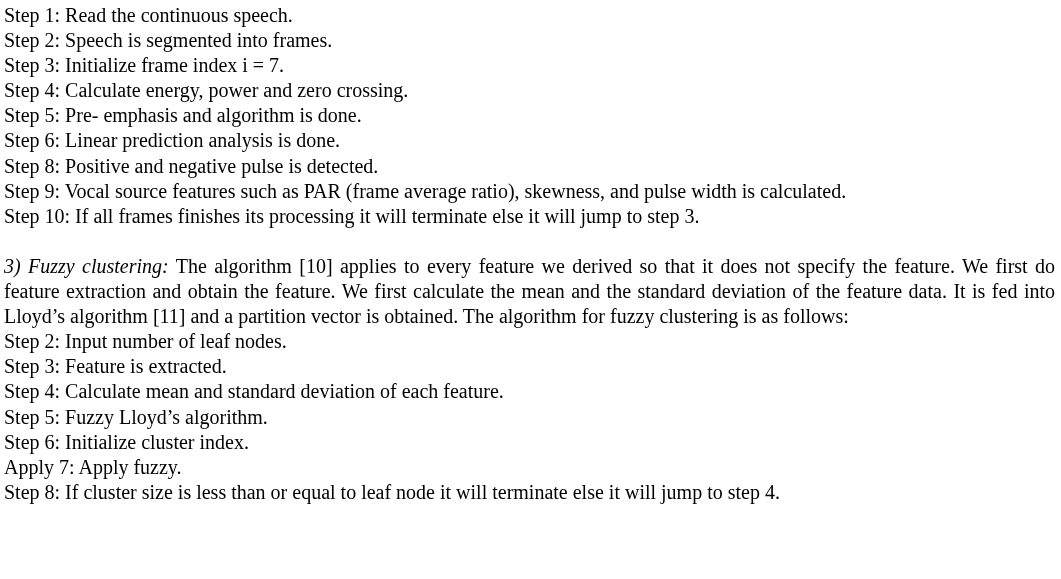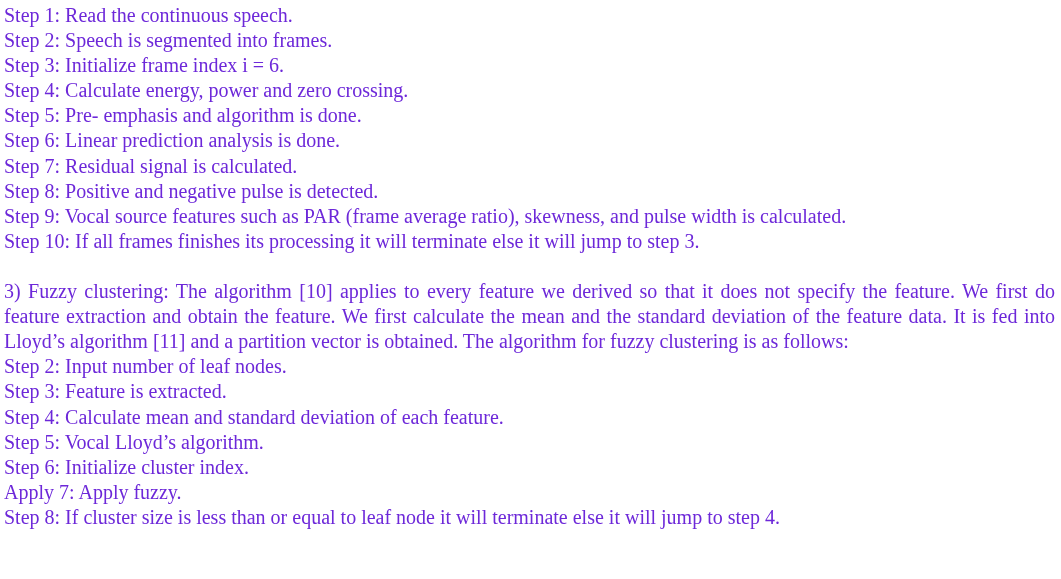--- a/index.html
+++ b/index.html
@@ -5,61 +5,61 @@
   html, body {
     margin: 0;
     padding: 0;
     background: #ffffff;
   }
   .page {
     width: 1061px;
     height: 579px;
     box-sizing: border-box;
     background: #ffffff;
-    color: #6d28d9;
+    color: #000000;
     font-family: "Liberation Serif", "DejaVu Serif", serif;
     font-size: 20px;
     line-height: 25.1px;
     padding: 3px 6px 0 4px;
     overflow: hidden;
   }
   .step-line {
     white-space: nowrap;
   }
   .spacer-line {
     height: 25.1px;
   }
   .para {
     margin: 0;
     text-align: justify;
   }
   .lead-italic {
+    font-style: italic;
   }
 </style>
 </head>
 <body>
 
 <div class="page">
 
   <div class="step-line">Step 1: Read the continuous speech.</div>
   <div class="step-line">Step 2: Speech is segmented into frames.</div>
-  <div class="step-line">Step 3: Initialize frame index i = 6.</div>
+  <div class="step-line">Step 3: Initialize frame index i = 7.</div>
   <div class="step-line">Step 4: Calculate energy, power and zero crossing.</div>
   <div class="step-line">Step 5: Pre- emphasis and algorithm is done.</div>
   <div class="step-line">Step 6: Linear prediction analysis is done.</div>
-  <div class="step-line">Step 7: Residual signal is calculated.</div>
   <div class="step-line">Step 8: Positive and negative pulse is detected.</div>
   <div class="step-line">Step 9: Vocal source features such as PAR (frame average ratio), skewness, and pulse width is calculated.</div>
   <div class="step-line">Step 10: If all frames finishes its processing it will terminate else it will jump to step 3.</div>
 
   <div class="spacer-line"></div>
 
   <p class="para"><span class="lead-italic">3) Fuzzy clustering:</span><span> The algorithm [10] applies to every feature we derived so that it does not specify the feature. We first do feature extraction and obtain the feature. We first calculate the mean and the standard deviation of the feature data. It is fed into Lloyd’s algorithm [11] and a partition vector is obtained. The algorithm for fuzzy clustering is as follows:</span></p>
 
   <div class="step-line">Step 2: Input number of leaf nodes.</div>
   <div class="step-line">Step 3: Feature is extracted.</div>
   <div class="step-line">Step 4: Calculate mean and standard deviation of each feature.</div>
-  <div class="step-line">Step 5: Vocal Lloyd’s algorithm.</div>
+  <div class="step-line">Step 5: Fuzzy Lloyd’s algorithm.</div>
   <div class="step-line">Step 6: Initialize cluster index.</div>
   <div class="step-line">Apply 7: Apply fuzzy.</div>
   <div class="step-line">Step 8: If cluster size is less than or equal to leaf node it will terminate else it will jump to step 4.</div>
 
 </div>
 
 </body></html>

